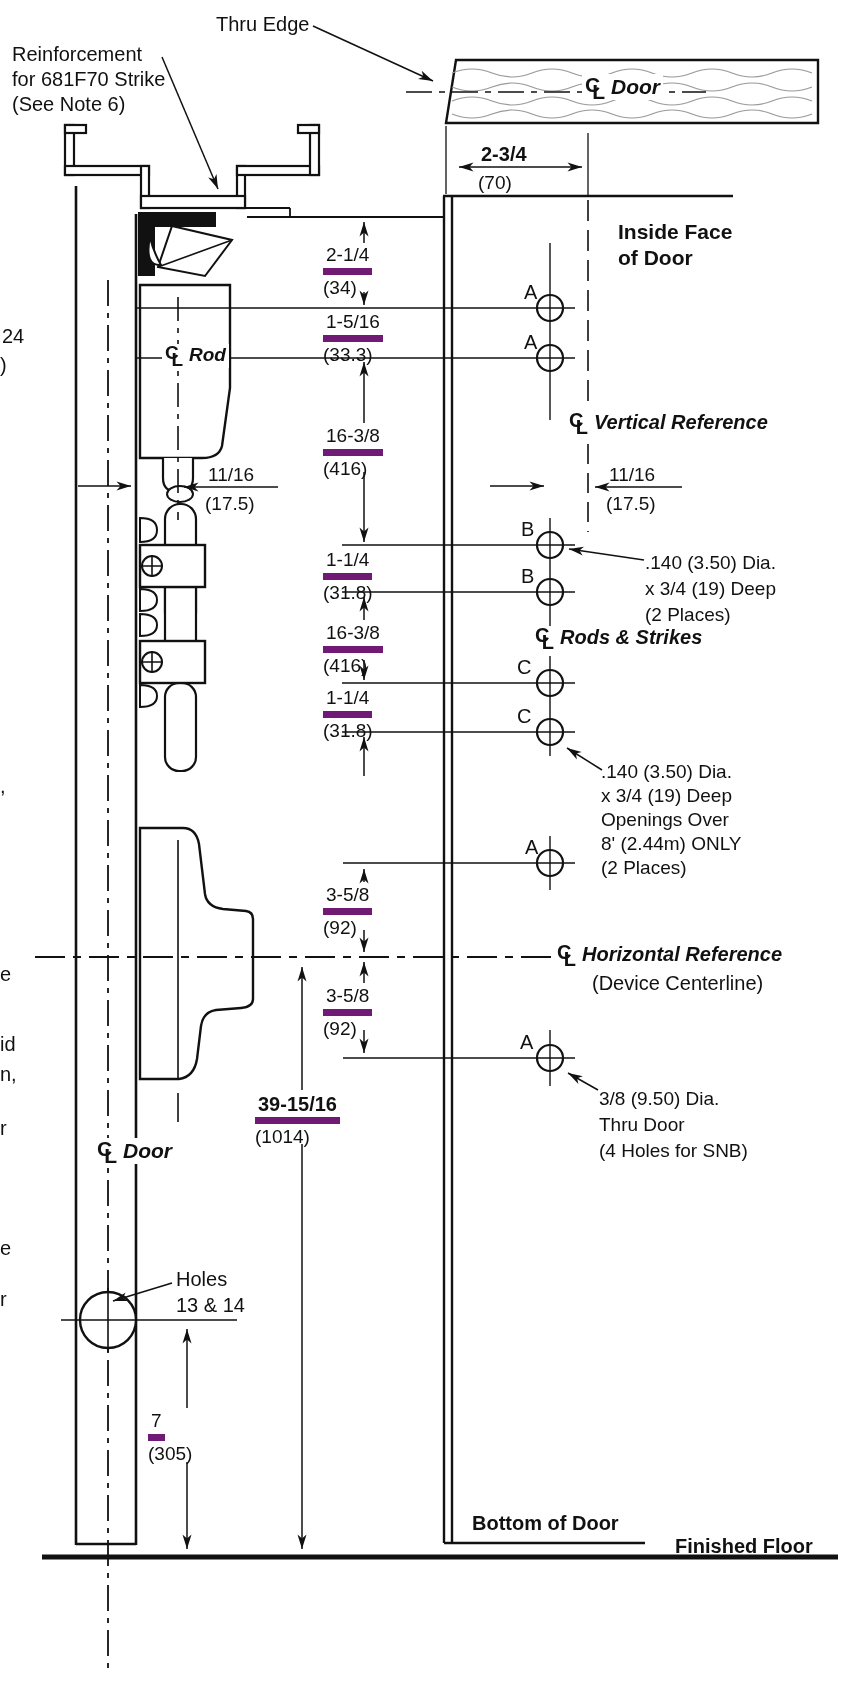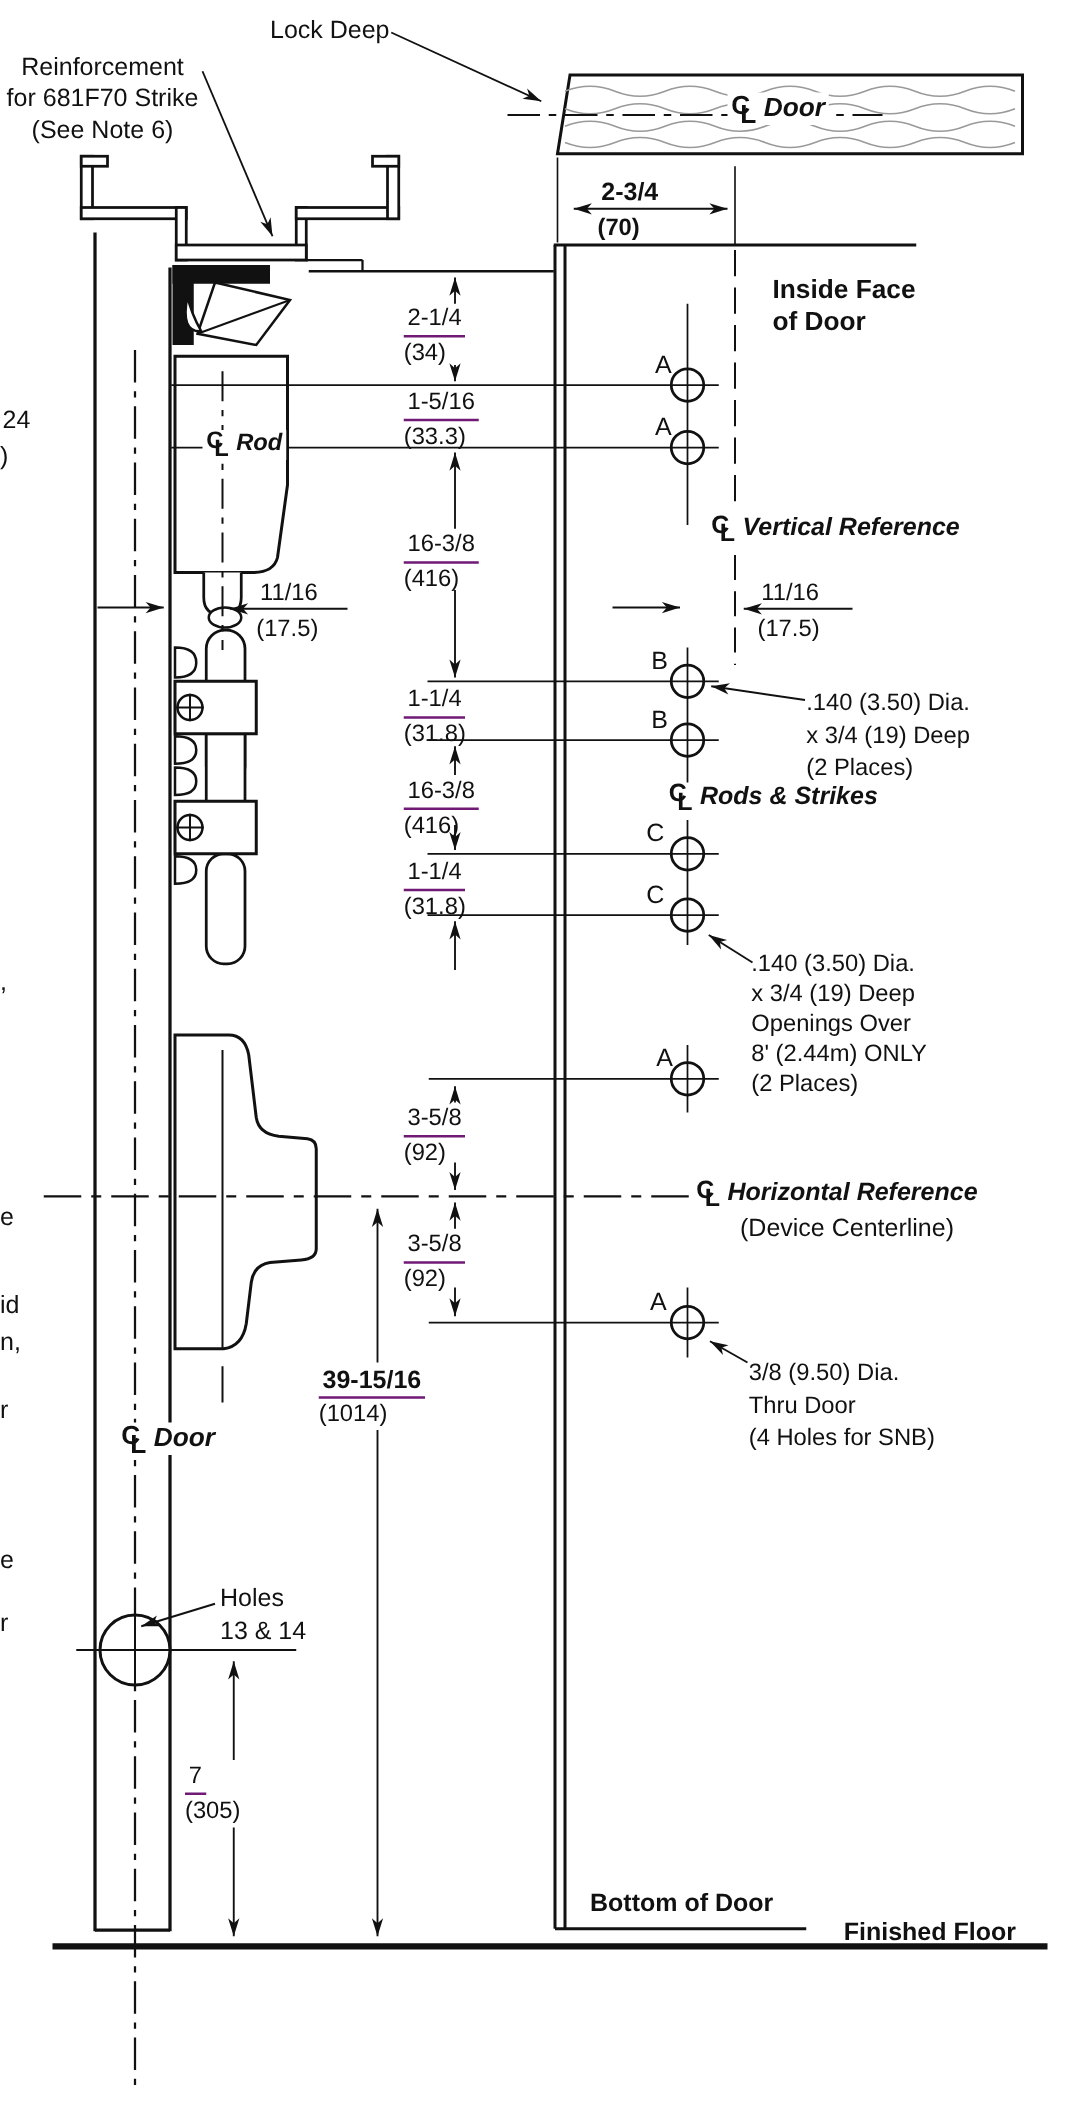--- a/index.html
+++ b/index.html
@@ -4,23 +4,23 @@
 <style>
   html,body{margin:0;padding:0;background:#fff;}
   body{width:863px;height:1699px;position:relative;overflow:hidden;
        font-family:"Liberation Sans","DejaVu Sans",sans-serif;color:#111;}
   svg.canvas{position:absolute;left:0;top:0;}
   .t{position:absolute;white-space:nowrap;font-size:19px;line-height:1.2;}
   .b{font-weight:bold;}
   .s20{font-size:20px;}
   .s21{font-size:21px;}
   .ctr{}
-  .rt{text-align:center;}
+  .rt{text-align:left;padding-left:12px;}
   .bg{background:#fff;padding:0 3px;}
-  .dim .v{display:inline-block;border-bottom:2px solid #701a75;padding:0 3px 1px;}
+  .dim .v{display:inline-block;border-bottom:7px solid #701a75;padding:0 3px 1px;}
   .dim.nobar .v{border-bottom:none;padding:0 3px;}
   .dim .m{margin-top:2px;}
   .dim.nobar .m{margin-top:6px;}
   .lh25{line-height:24px;}
   .lh26{line-height:26px;}
   .cl{position:relative;display:inline-block;width:1.05em;height:1.25em;font-weight:bold;vertical-align:top;}
   .cl .clc{position:absolute;left:0;top:-0.10em;}
   .cl .cll{position:absolute;left:0.34em;top:0.26em;}
   .lblrow{display:flex;align-items:flex-start;}
   .lblrow .txt{margin-left:4px;font-style:italic;}
@@ -189,33 +189,33 @@
 
   <path d="M42,1557 H838" stroke="#111" stroke-width="5" fill="none"></path>
 </svg>
 
 <div class="t s20 rt" style="left:0;top:42px;width:164px;line-height:25px">
   <div>Reinforcement</div>
   <div>for 681F70 Strike</div>
   <div>(See Note 6)</div>
 </div>
 
-<div class="t s20" style="left:216px;top:12px">Lock Deep</div>
+<div class="t s20" style="left:216px;top:12px">Thru Edge</div>
 
 <div class="t s21 b bg lblrow" style="left:582px;top:74px">
   <span class="cl">
       <span class="clc">C</span>
       <span class="cll">L</span>
     </span>
     <span class="txt">Door</span>
 </div>
 
 <div class="t dim nobar ctr b s20" style="left:478px;top:142px;width:86px">
   <div class="v">2-3/4</div>
-  <div class="m" style="font-weight:bold;font-size:19px">(70)</div>
+  <div class="m" style="font-weight:normal;font-size:19px">(70)</div>
 </div>
 
 <div class="t s21 b ctr" style="left:618px;top:219px;width:166px;line-height:26px">
   <div>Inside Face</div>
   <div>of Door</div>
 </div>
 
 <div class="t dim ctr" style="left:323px;top:244px;width:82px">
   <div class="v">2-1/4</div>
   <div class="m">(34)</div>

